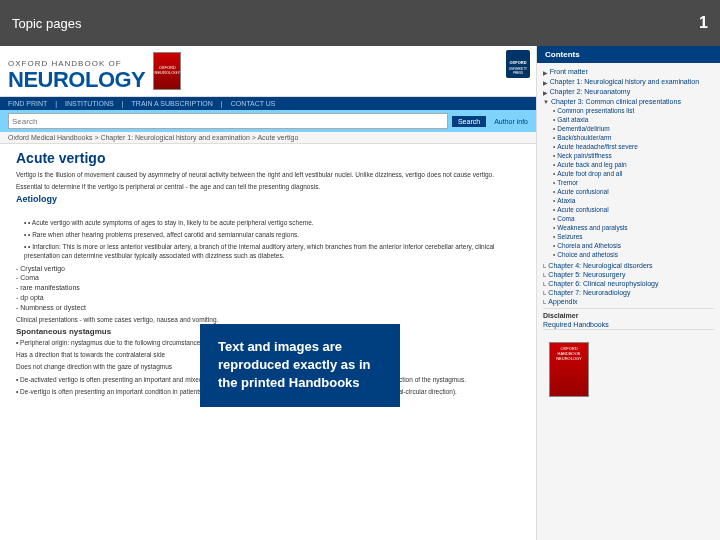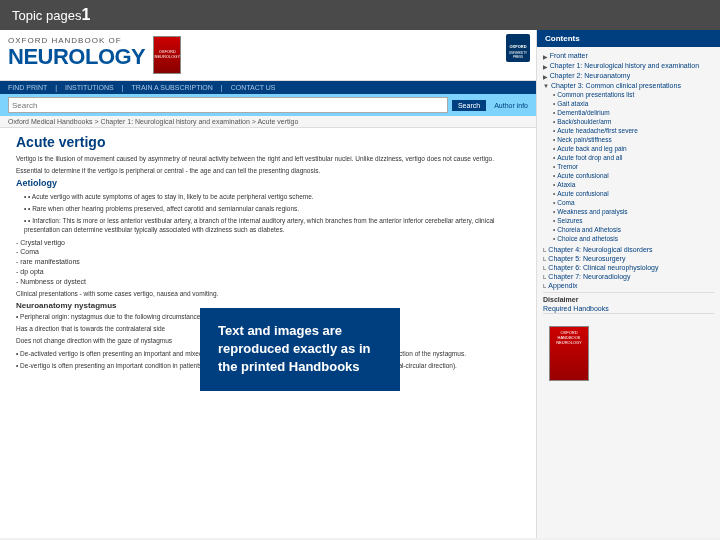--- a/index.html
+++ b/index.html
@@ -10,21 +10,22 @@
       height: 540px;
       overflow: hidden;
     }
 
     
     #top-bar {
       background: #4a4a4a;
       color: #fff;
       display: flex;
       align-items: center;
-      padding: 6px 12px;
+      justify-content: space-between;
+      padding: 14px 12px;
       font-size: 13px;
     }
 
     
     #main-layout {
       display: flex;
       height: calc(540px - 32px);
     }
 
     
@@ -116,21 +117,21 @@
     #article-title {
       font-size: 14px;
       font-weight: bold;
       color: #003f7f;
       margin-bottom: 4px;
     }
     #article-section-title {
       font-size: 9px;
       font-weight: bold;
       color: #003f7f;
-      margin-bottom: 4px;
+      margin-bottom: 14px;
     }
     .article-text {
       font-size: 6.5px;
       color: #333;
       line-height: 1.4;
       margin-bottom: 3px;
     }
     .bullet-item {
       font-size: 6.5px;
       color: #333;
@@ -245,21 +246,21 @@
 <div id="top-bar">
   <span id="top-bar-title">Topic pages</span>
   <span id="top-bar-page" style="font-size:16px;font-weight:bold;color:#fff;">1</span>
 </div>
 
 <div id="main-layout">
 
   <div id="content-area">
 
     <div id="oxford-header" style="position:relative;">
-      <div style="display:flex; gap:8px;">
+      <div style="display:flex; align-items:flex-end; gap:8px;">
         <div>
           <div id="oxford-handbook-text">OXFORD HANDBOOK OF</div>
           <div id="neurology-title">NEUROLOGY</div>
         </div>
 
         <div style="width:28px; height:38px; background:linear-gradient(180deg,#cc0000,#880000); border:1px solid #888; margin-bottom:2px; display:flex; align-items:center; justify-content:center;">
           <span style="font-size:4px; color:#fff; text-align:center; line-height:1.2;">OXFORD<br>NEUROLOGY</span>
         </div>
       </div>
 
@@ -306,21 +307,21 @@
       <div style="font-size:7px;color:#333;line-height:1.4;margin:2px 0;">
         <span>- Crystal vertigo</span><br>
         <span>- Coma</span><br>
         <span>- rare manifestations</span><br>
         <span>- dp opta</span><br>
         <span>- Numbness or dystect</span>
       </div>
 
       <p class="article-text">Clinical presentations - with some cases vertigo, nausea and vomiting.</p>
 
-      <div style="font-size:8px;font-weight:bold;color:#333;margin:2px 0;">Neuroanatomy nystagmus</div>
+      <div style="font-size:8px;font-weight:bold;color:#333;margin:2px 0;">Spontaneous nystagmus</div>
       <p class="article-text">• Peripheral origin: nystagmus due to the following circumstances</p>
       <p class="article-text">Has a direction that is towards the contralateral side</p>
       <p class="article-text">Does not change direction with the gaze of nystagmus</p>
 
       <div id="tooltip-overlay">
         <span>Text and images are reproduced exactly as in the printed Handbooks</span>
       </div>
 
       <p class="article-text" style="margin-top:4px;">• De-activated vertigo is often presenting an important and mixed condition in patients with those issues to be associated with the direction of the nystagmus.</p>
       <p class="article-text">• De-vertigo is often presenting an important condition in patients in a direction with changes in eye position in the gaze ( is a horizontal-circular direction).</p>

